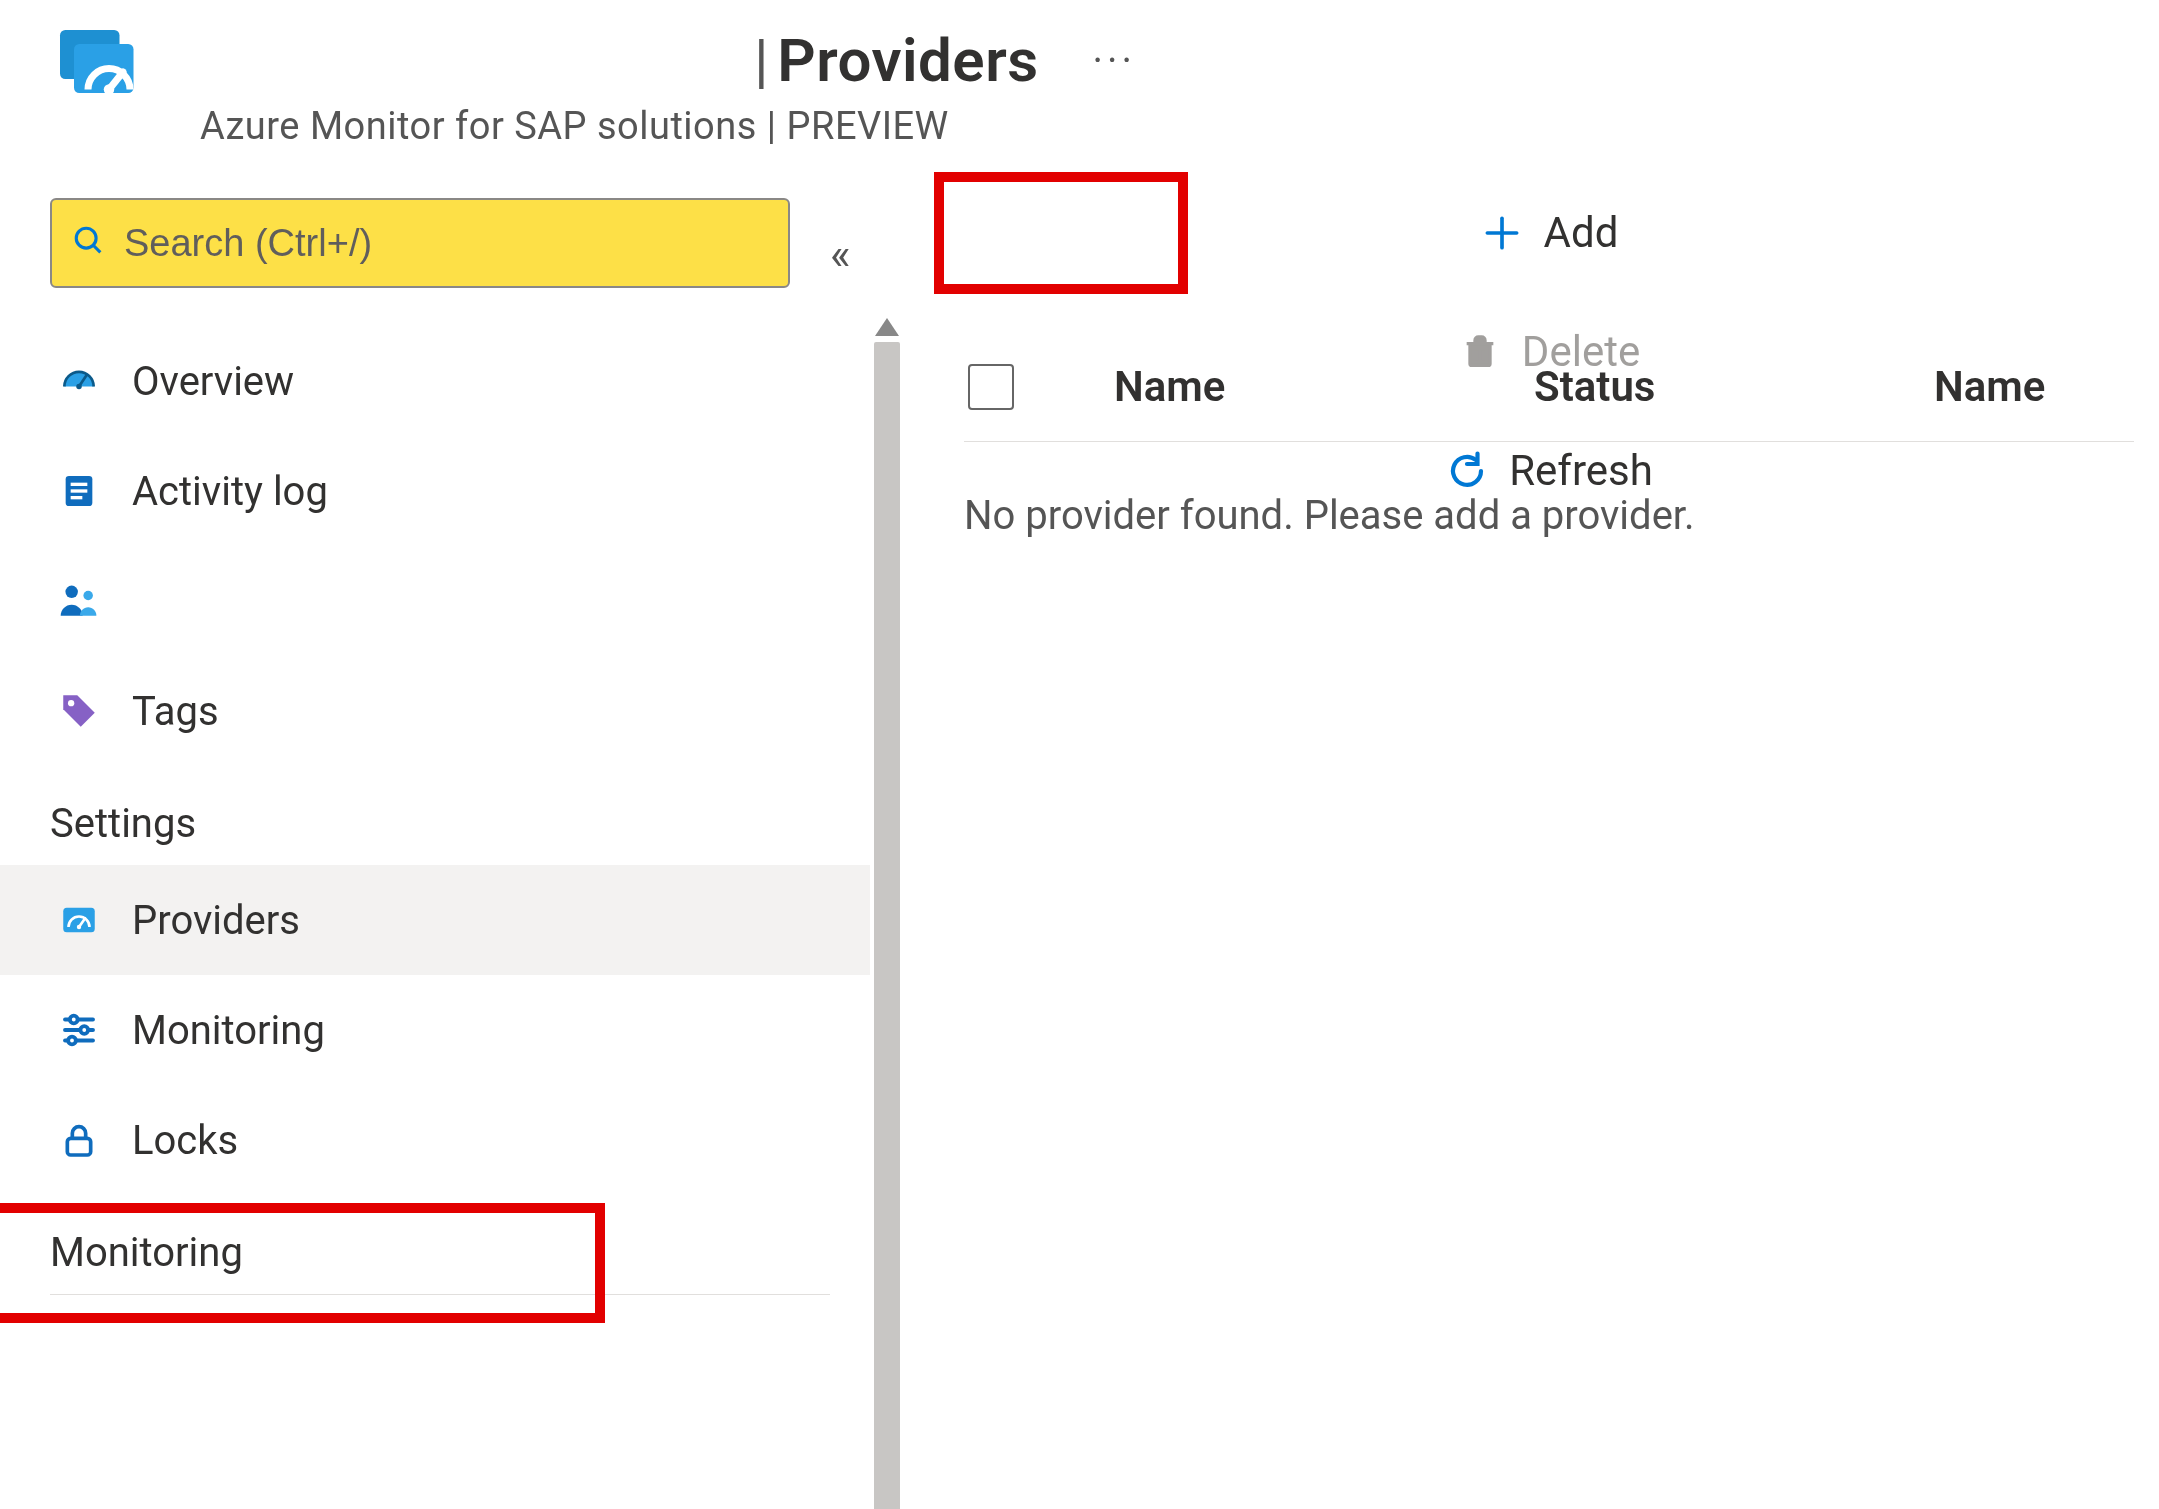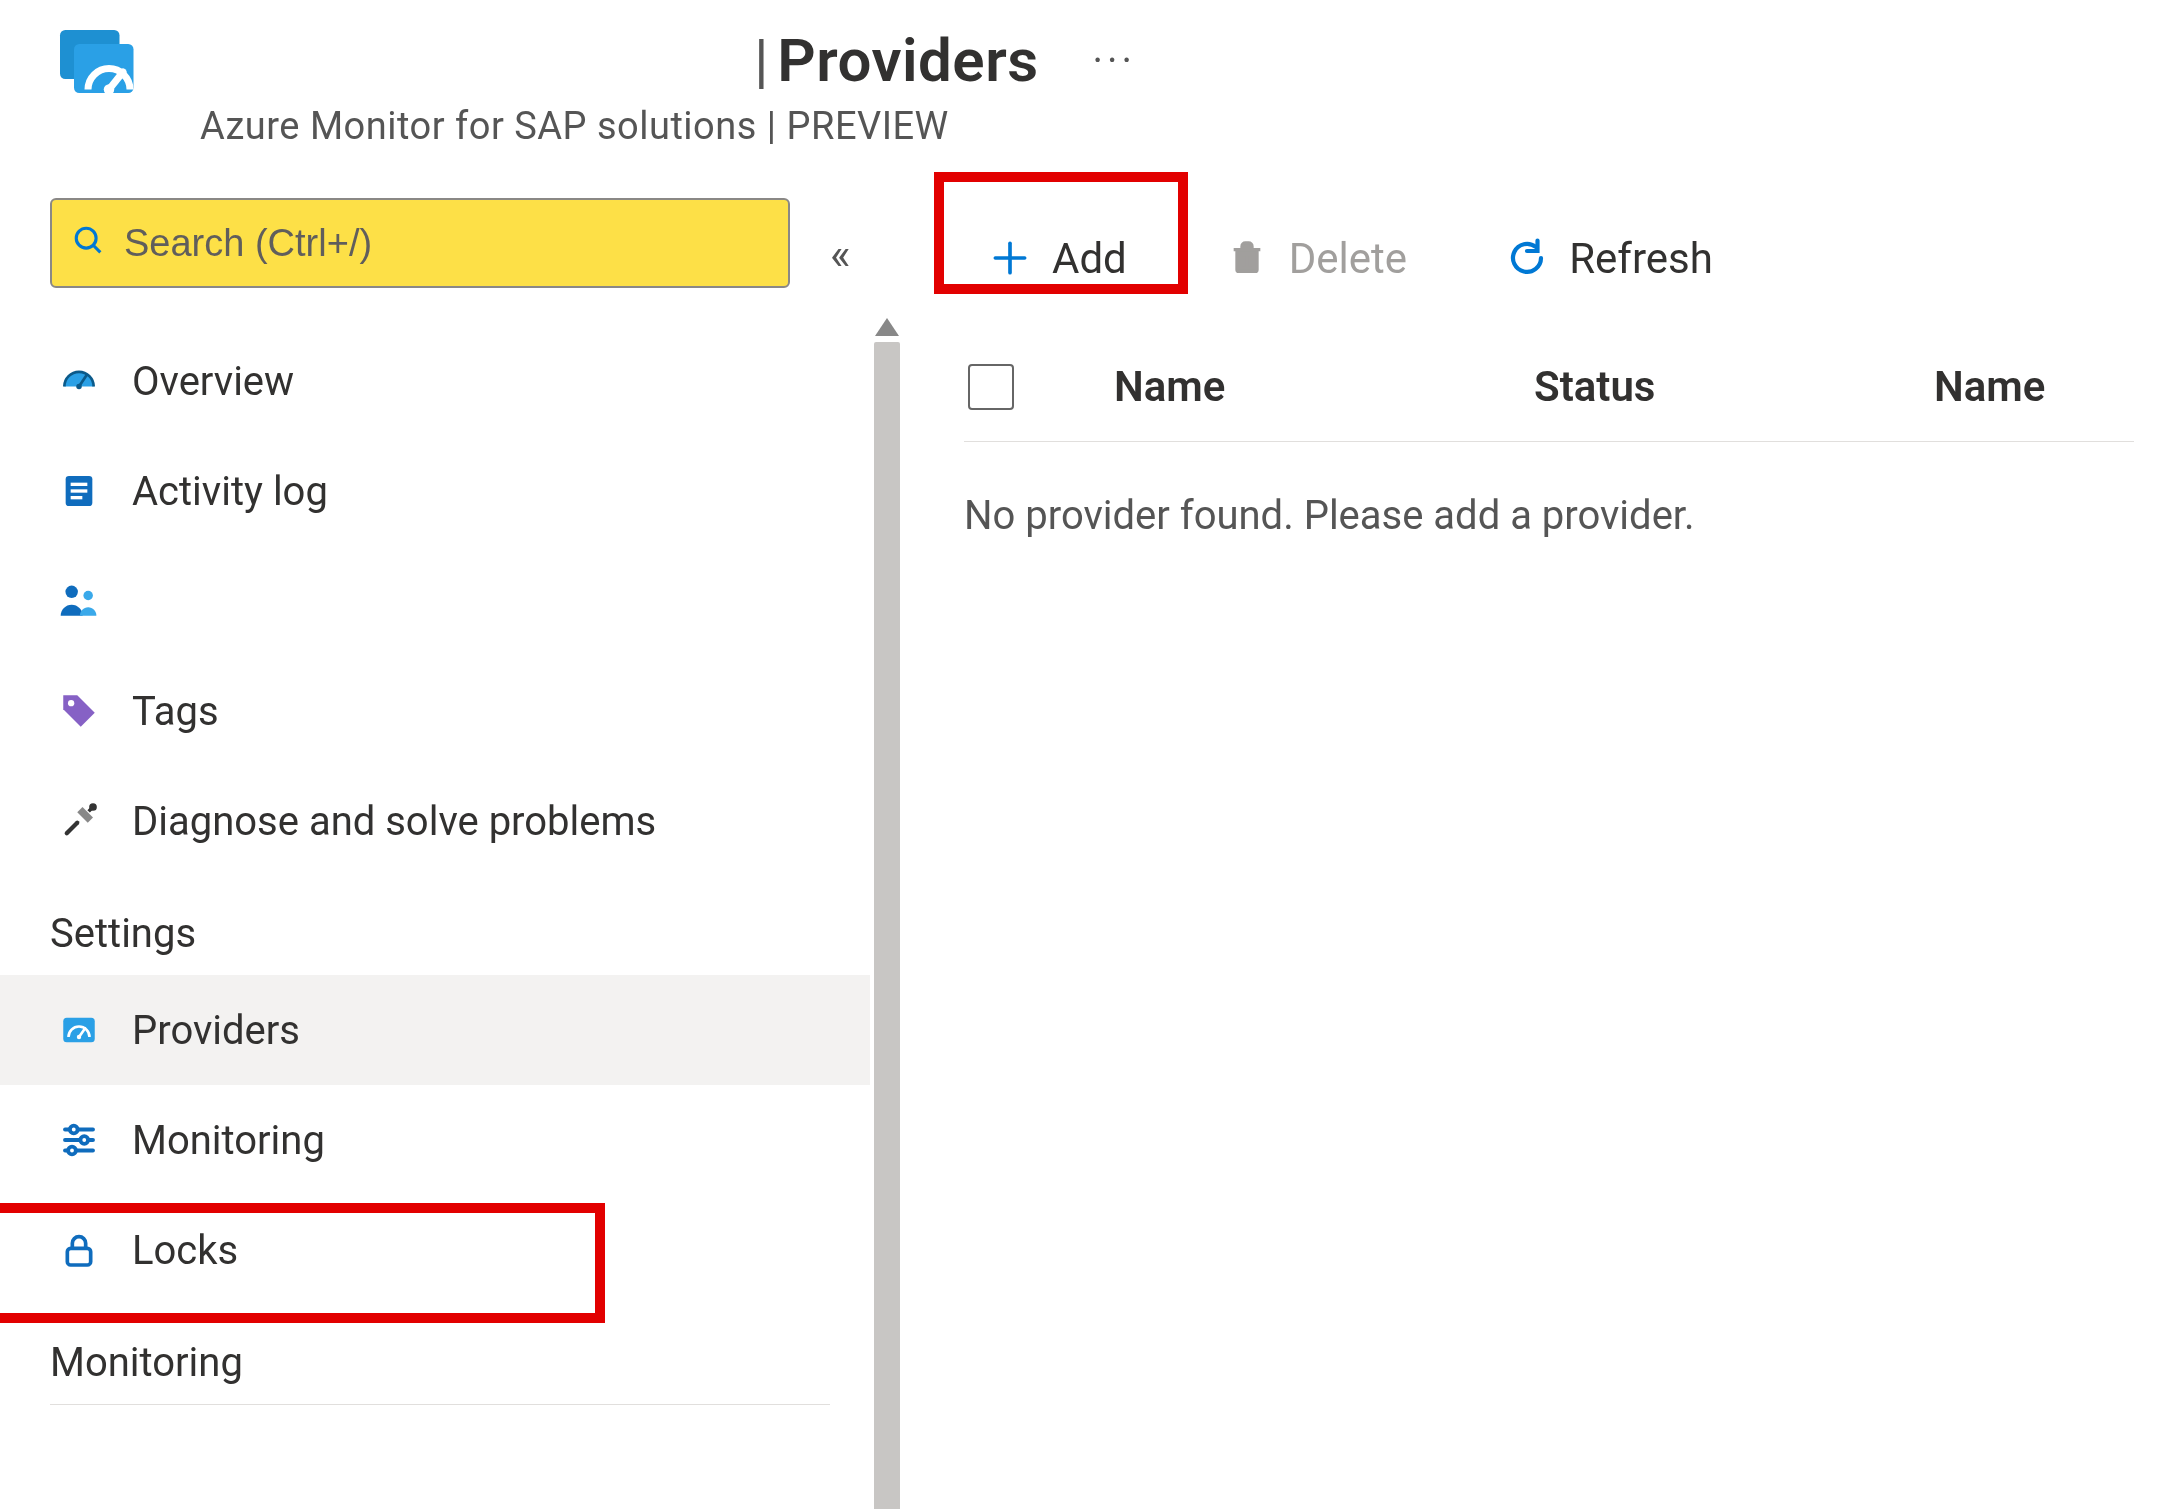--- a/index.html
+++ b/index.html
@@ -160,20 +160,21 @@
   
   .main {
     flex:1;
     padding: 20px 30px 0 60px;
     position:relative;
   }
   .toolbar {
     display:flex; align-items:center;
     gap: 50px;
     height: 120px;
+    flex-direction: column;
   }
   .tb-btn {
     display:flex; align-items:center; gap: 20px;
     font-size: 42px;
     cursor:pointer;
     padding: 10px 24px;
     color:#323130;
   }
   .tb-btn.disabled { color:#a19f9d; cursor:default; }
   .tb-btn .icon { width:44px; height:44px; display:flex;align-items:center;justify-content:center;}
@@ -286,31 +287,20 @@
       <div class="nav-item">
         <span class="icon">
           <svg viewBox="0 0 24 24" width="42" height="42">
             <path d="M3 3h8l10 10-8 8L3 11z" fill="#8661c5"></path>
             <circle cx="7.5" cy="7.5" r="1.8" fill="#fff"></circle>
           </svg>
         </span>
         <span>Tags</span>
       </div>
 
-      <div class="nav-item">
-        <span class="icon">
-          <svg viewBox="0 0 24 24" width="42" height="42" fill="none" stroke="#333" stroke-width="2">
-            <path d="M19 5l-1.5 1.5M5 19l1.5-1.5"></path>
-            <path d="M14 4l6 6-3 3-6-6z" fill="#888" stroke="none"></path>
-            <path d="M11 13l-6 6" stroke="#333" stroke-width="2.4" stroke-linecap="round"></path>
-            <circle cx="20" cy="4" r="1.2" fill="#333"></circle>
-          </svg>
-        </span>
-        <span>Diagnose and solve problems</span>
-      </div>
 
       <div class="nav-section-title">Settings</div>
 
       <div class="nav-item selected">
         <span class="icon">
           <svg viewBox="0 0 48 48" width="42" height="42">
             <rect x="6" y="10" width="36" height="28" rx="4" fill="#2aa0e6"></rect>
             <path d="M12 32a12 12 0 0 1 24 0" fill="none" stroke="#fff" stroke-width="3"></path>
             <line x1="24" y1="32" x2="31" y2="22" stroke="#fff" stroke-width="3" stroke-linecap="round"></line>
             <circle cx="24" cy="32" r="2.5" fill="#fff"></circle>

